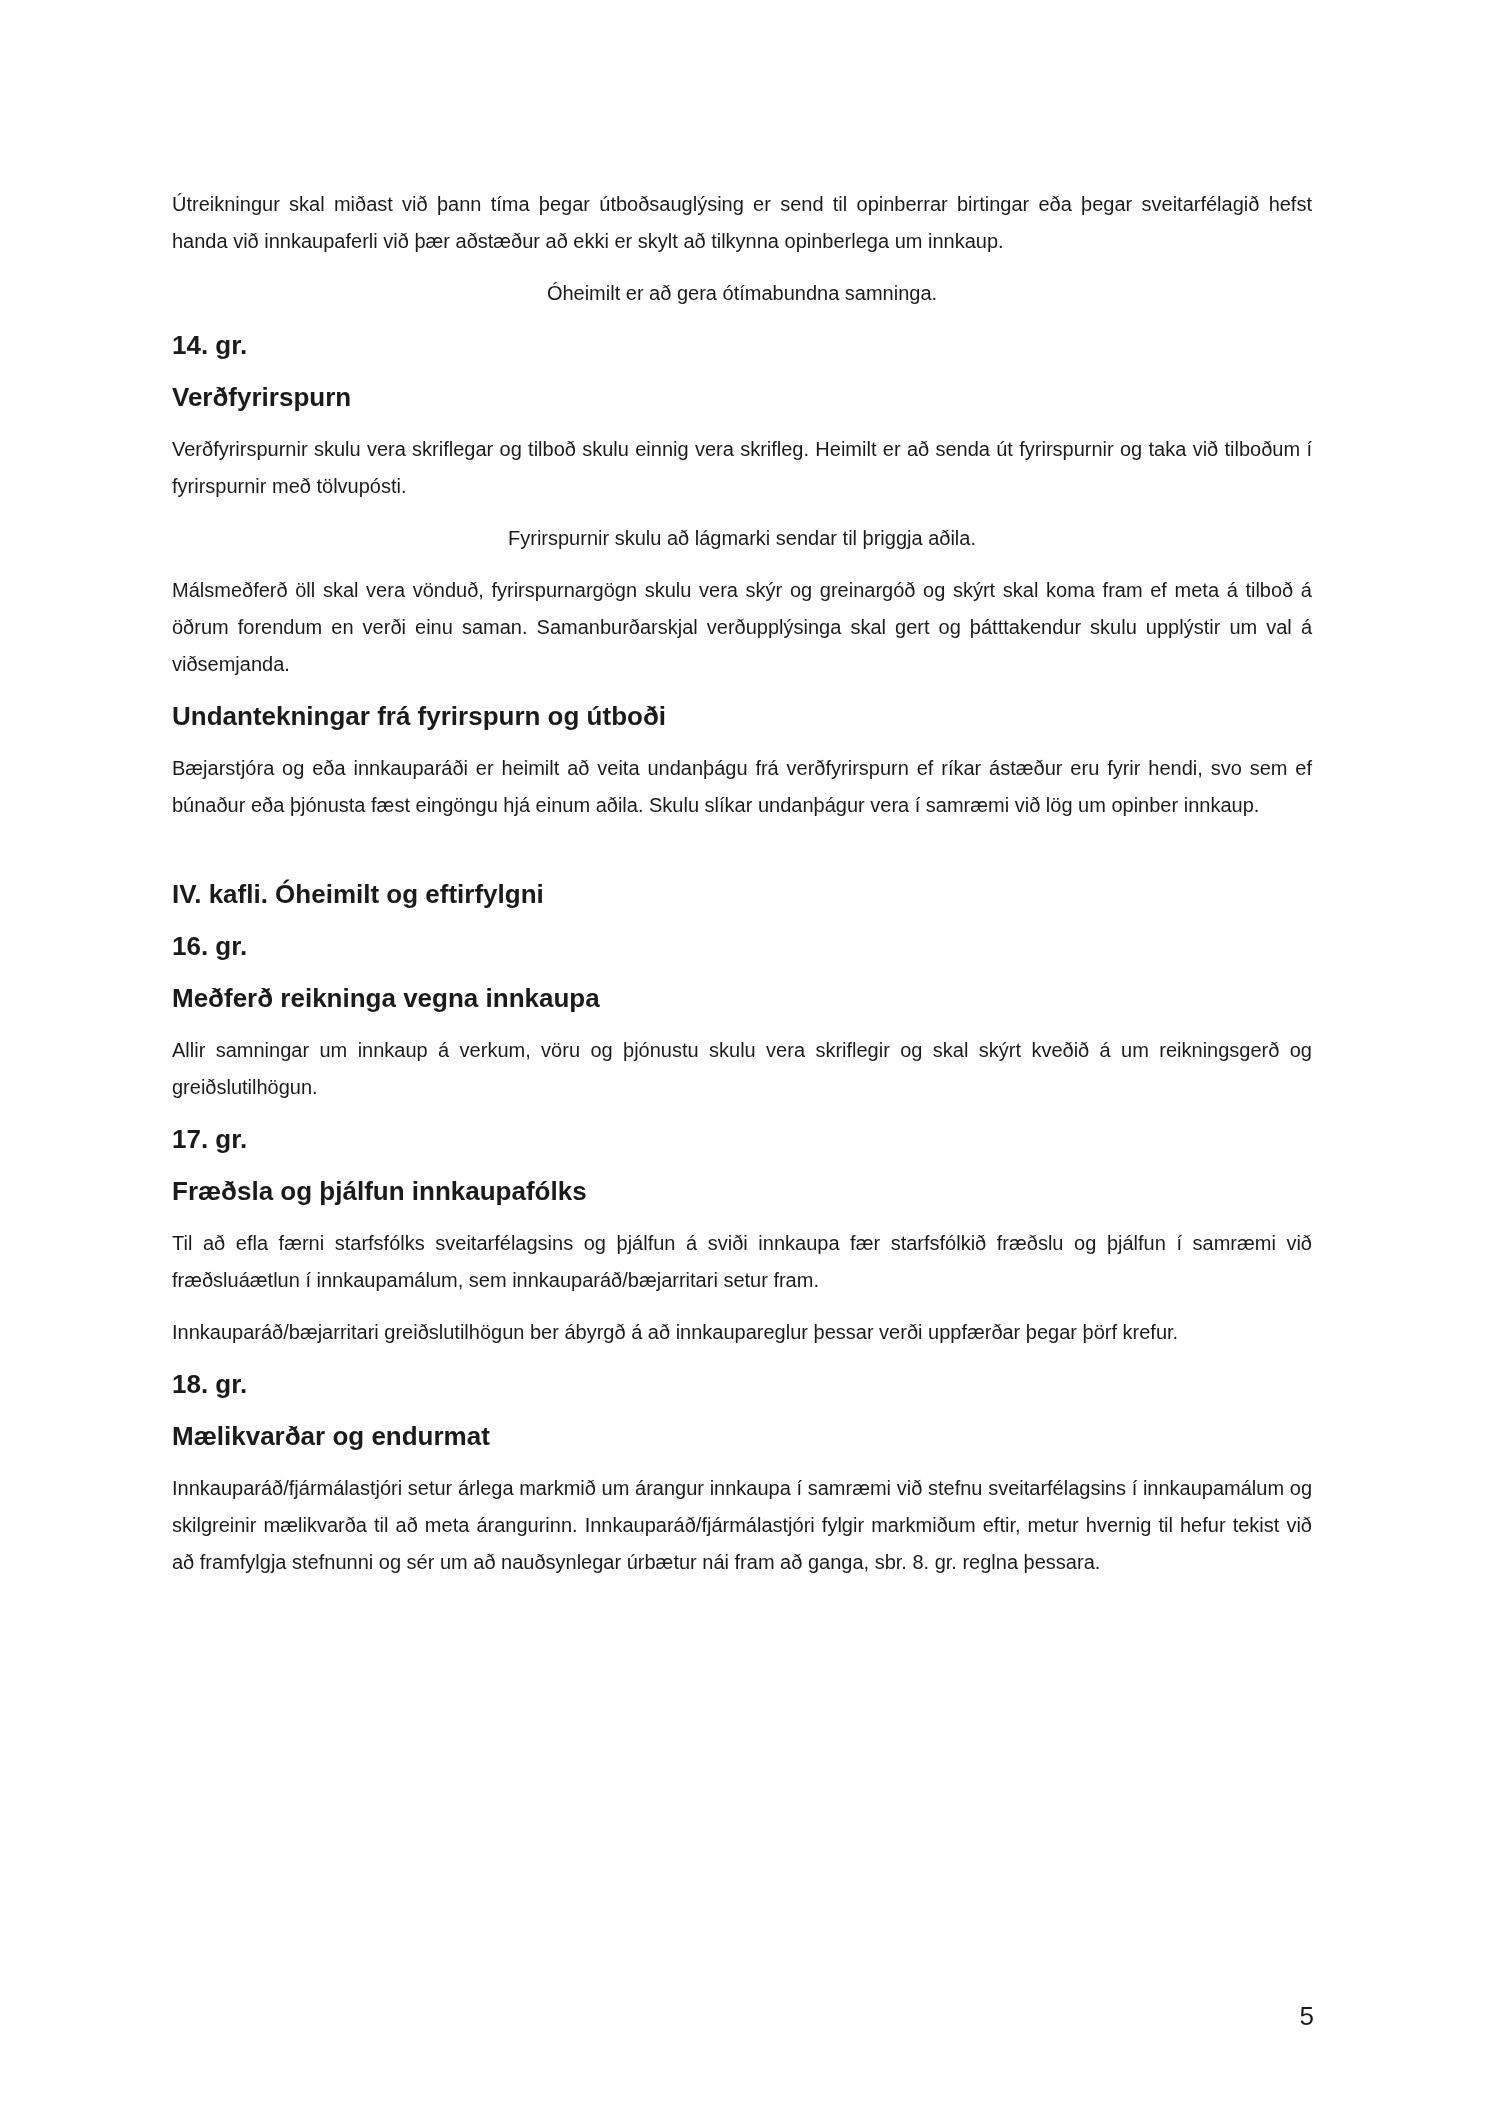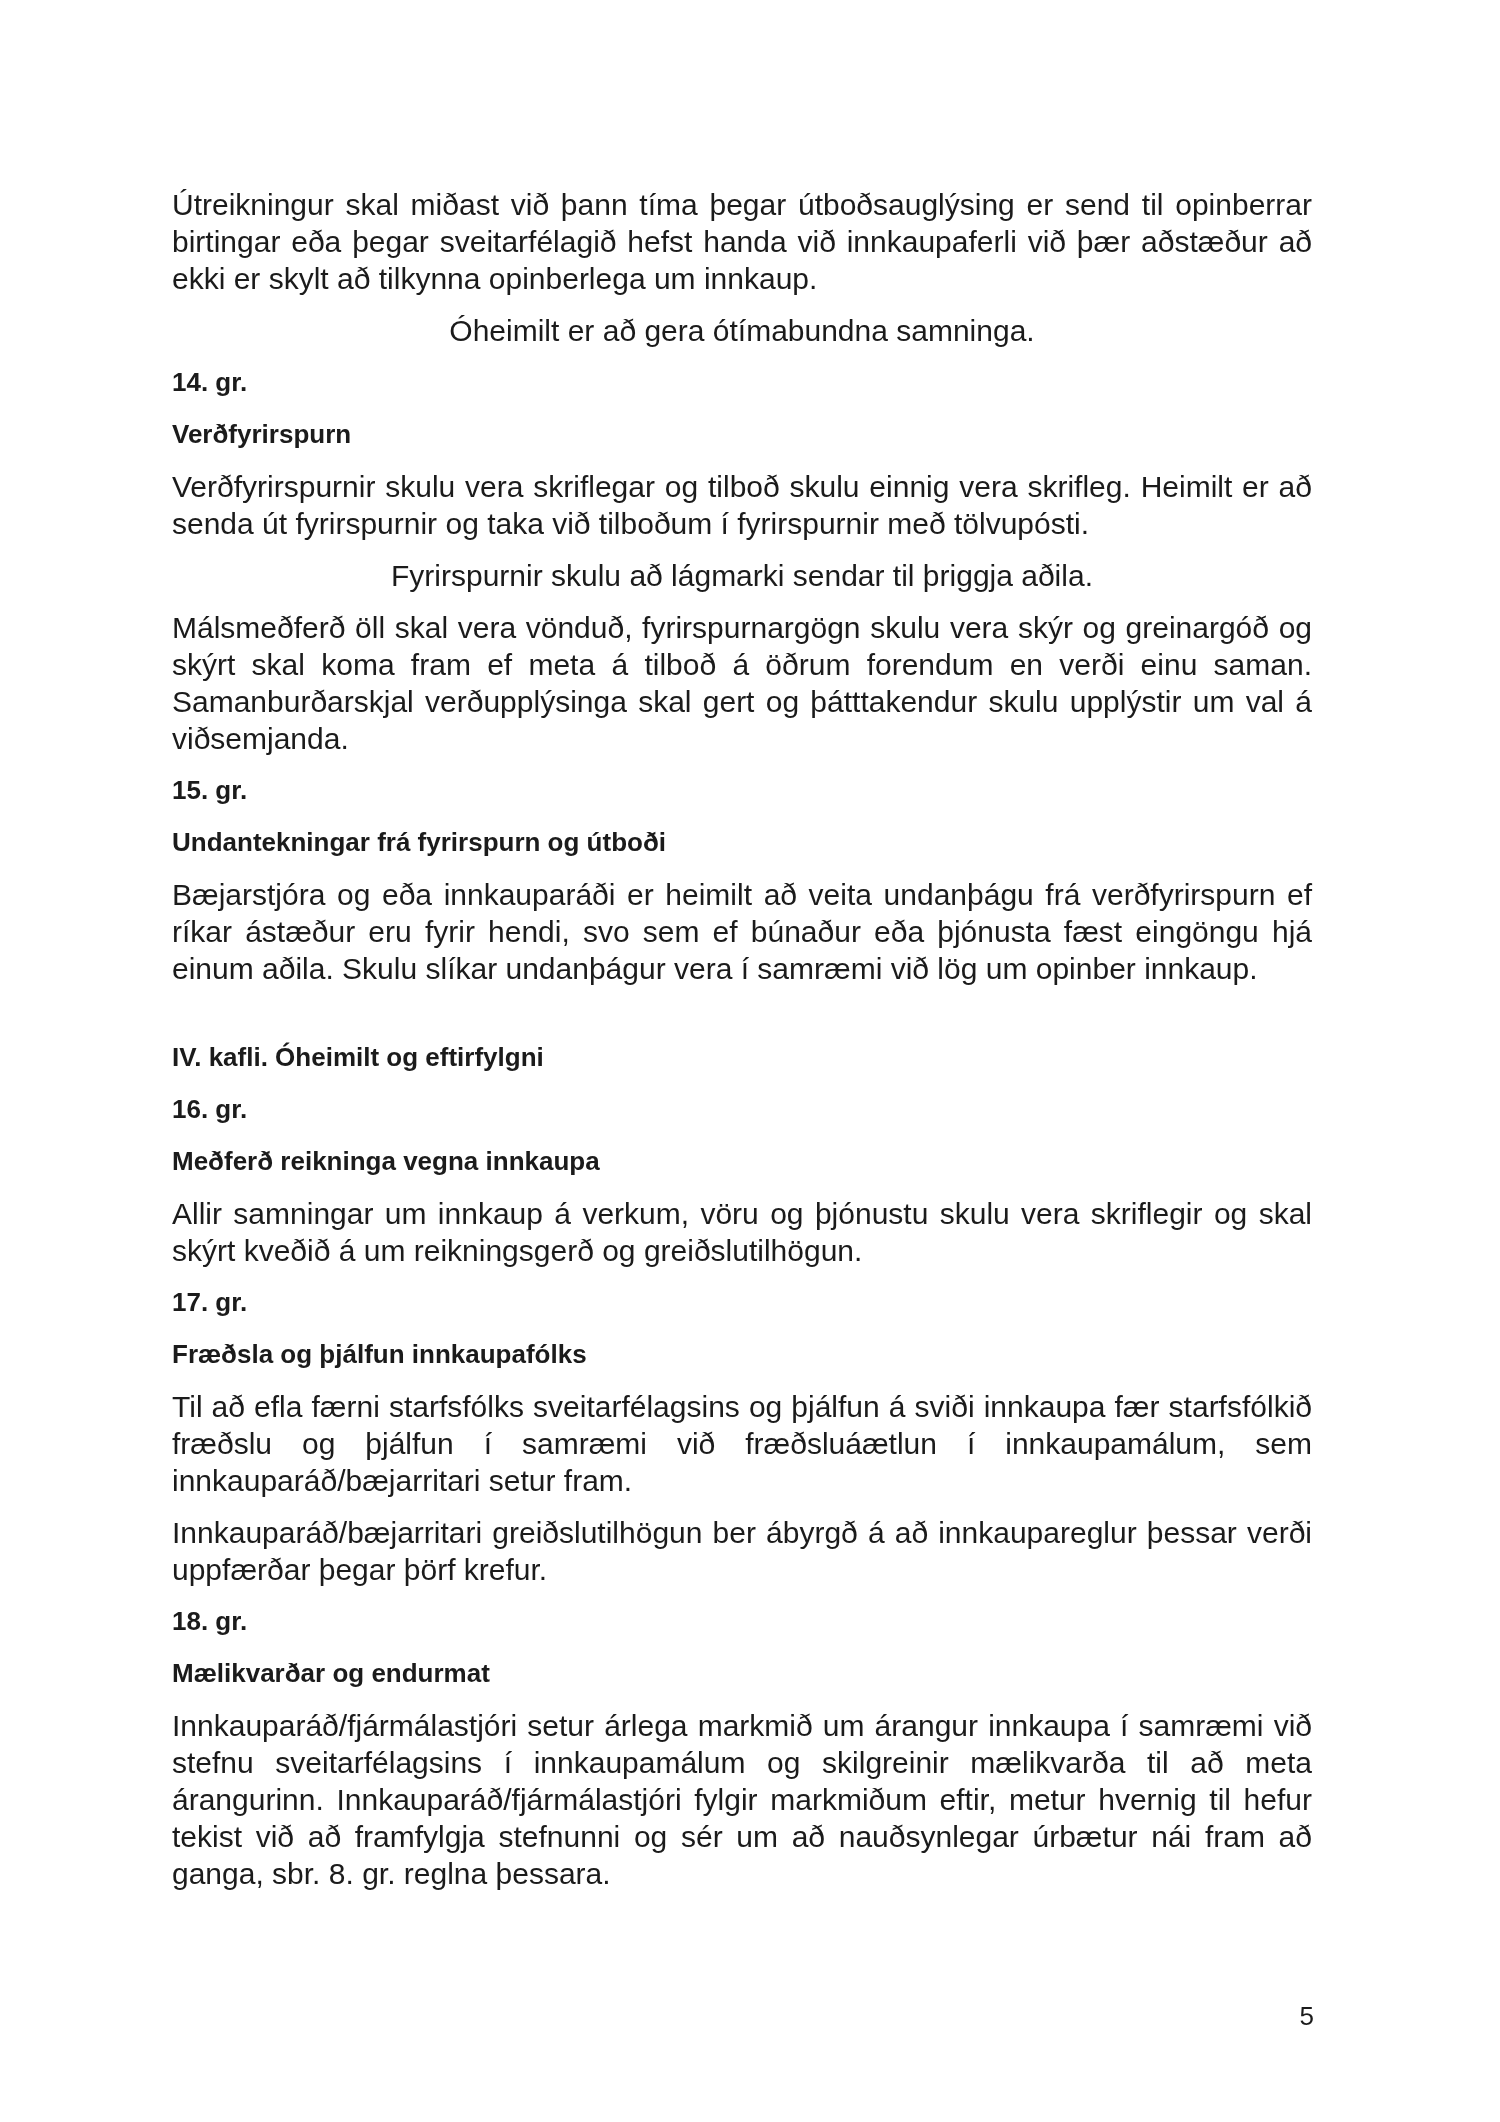--- a/index.html
+++ b/index.html
@@ -13,21 +13,21 @@
     font-family: "Liberation Sans", "DejaVu Sans", sans-serif;
     overflow: hidden;
   }
   .content {
     position: absolute;
     left: 172px;
     top: 186px;
     width: 1140px;
   }
   .para {
-    font-size: 30px;
+    font-size: 20px;
     line-height: 37px;
     margin-bottom: 15px;
     text-align: justify;
     text-justify: inter-word;
   }
   .para.single { text-align: center; }
   .heading {
     font-size: 26px;
     line-height: 37px;
     margin-bottom: 15px;
@@ -49,21 +49,20 @@
 
 <div class="page">
   <div class="content">
     <p class="para">Útreikningur skal miðast við þann tíma þegar útboðsauglýsing er send til opinberrar birtingar eða þegar sveitarfélagið hefst handa við innkaupaferli við þær aðstæður að ekki er skylt að tilkynna opinberlega um innkaup.</p>
     <p class="para single">Óheimilt er að gera ótímabundna samninga.</p>
     <p class="heading">14. gr.</p>
     <p class="heading">Verðfyrirspurn</p>
     <p class="para">Verðfyrirspurnir skulu vera skriflegar og tilboð skulu einnig vera skrifleg. Heimilt er að senda út fyrirspurnir og taka við tilboðum í fyrirspurnir með tölvupósti.</p>
     <p class="para single">Fyrirspurnir skulu að lágmarki sendar til þriggja aðila.</p>
     <p class="para">Málsmeðferð öll skal vera vönduð, fyrirspurnargögn skulu vera skýr og greinargóð og skýrt skal koma fram ef meta á tilboð á öðrum forendum en verði einu saman. Samanburðarskjal verðupplýsinga skal gert og þátttakendur skulu upplýstir um val á viðsemjanda.</p>
-    <p class="heading">15. gr.</p>
     <p class="heading">Undantekningar frá fyrirspurn og útboði</p>
     <p class="para">Bæjarstjóra og eða innkauparáði er heimilt að veita undanþágu frá verðfyrirspurn ef ríkar ástæður eru fyrir hendi, svo sem ef búnaður eða þjónusta fæst eingöngu hjá einum aðila. Skulu slíkar undanþágur vera í samræmi við lög um opinber innkaup.</p>
     <p class="heading chapter-gap">IV. kafli. Óheimilt og eftirfylgni</p>
     <p class="heading">16. gr.</p>
     <p class="heading">Meðferð reikninga vegna innkaupa</p>
     <p class="para">Allir samningar um innkaup á verkum, vöru og þjónustu skulu vera skriflegir og skal skýrt kveðið á um reikningsgerð og greiðslutilhögun.</p>
     <p class="heading">17. gr.</p>
     <p class="heading">Fræðsla og þjálfun innkaupafólks</p>
     <p class="para">Til að efla færni starfsfólks sveitarfélagsins og þjálfun á sviði innkaupa fær starfsfólkið fræðslu og þjálfun í samræmi við fræðsluáætlun í innkaupamálum, sem innkauparáð/bæjarritari setur fram.</p>
     <p class="para">Innkauparáð/bæjarritari greiðslutilhögun ber ábyrgð á að innkaupareglur þessar verði uppfærðar þegar þörf krefur.</p>

